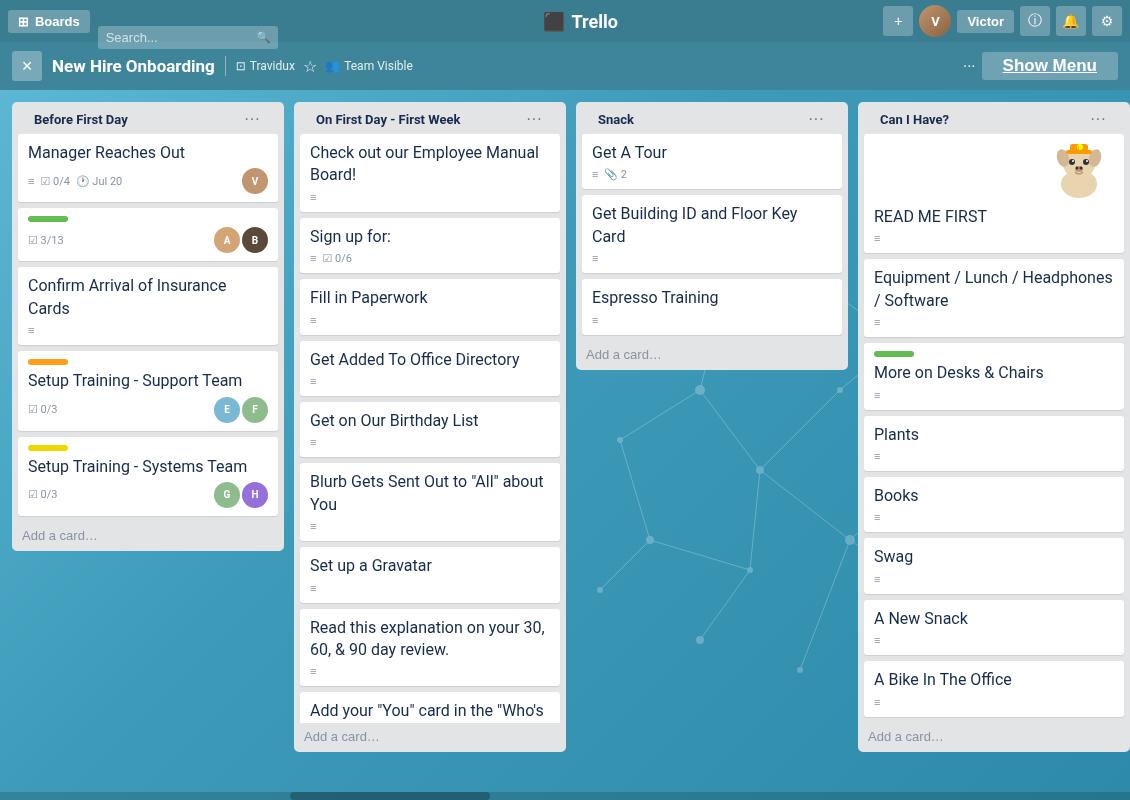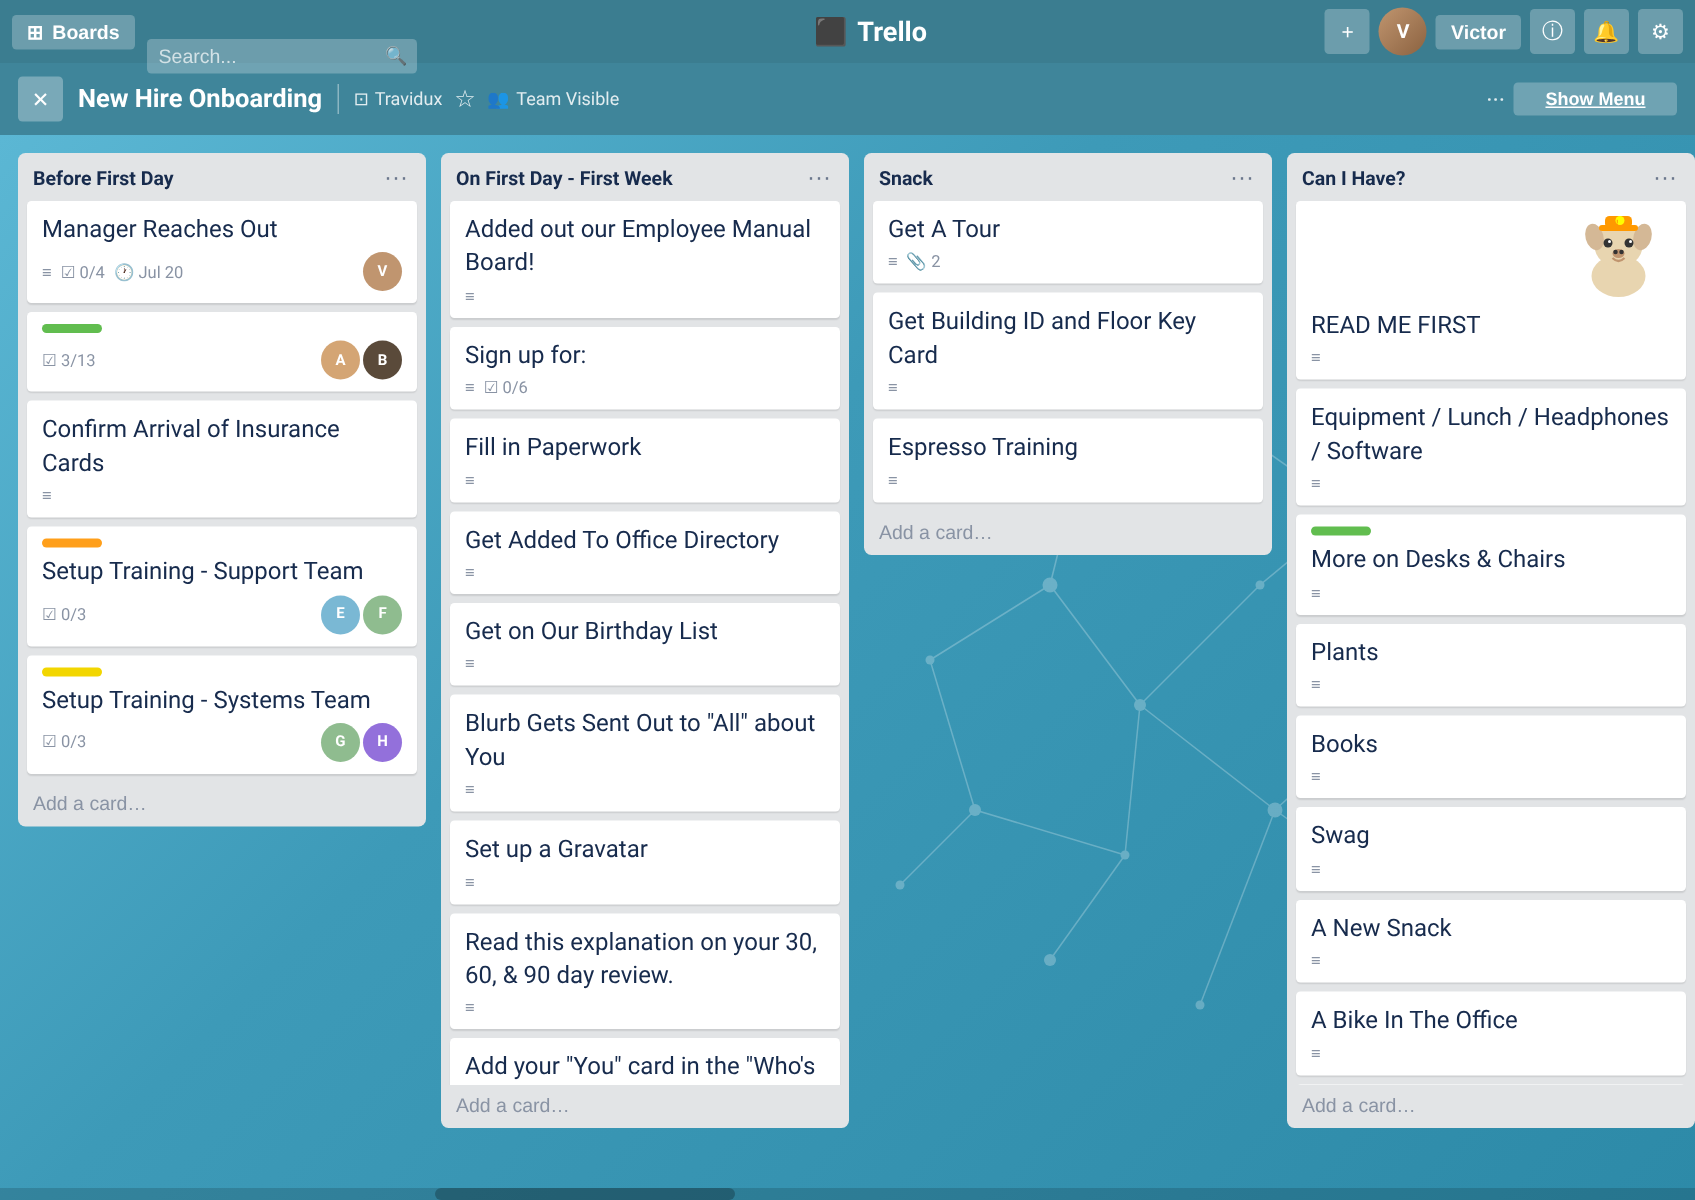--- a/index.html
+++ b/index.html
@@ -159,21 +159,21 @@
       align-items: center;
       gap: 6px;
     }
     .show-menu-btn {
       background: rgba(255,255,255,0.25);
       border: none;
       border-radius: 3px;
       padding: 4px 21px;
       cursor: pointer;
       color: #fff;
-      font-size: 12px;
+      font-size: 17px;
       font-weight: 600;
       text-decoration: underline;
     }
 
     
     .board-bg {
       position: relative;
       width: 1130px;
       height: calc(800px - 90px);
       overflow: hidden;
@@ -202,21 +202,21 @@
       width: 272px;
       min-width: 272px;
       max-height: 650px;
       display: flex;
       flex-direction: column;
     }
     .list-header {
       display: flex;
       align-items: center;
       justify-content: space-between;
-      padding: 8px 10px 6px;
+      padding: 8px 22px 6px;
       font-weight: 700;
       font-size: 13px;
       color: #172b4d;
     }
     .list-menu-btn {
       background: none;
       border: none;
       cursor: pointer;
       color: #6b778c;
       font-size: 16px;
@@ -504,21 +504,21 @@
         </div>
         <button class="add-card-btn">Add a card…</button>
       </div>
       <div class="list">
         <div class="list-header">
     <span style="font-weight:700">On First Day - First Week</span>
     <button class="list-menu-btn">···</button>
   </div>
         <div class="list-cards">
           <div class="card">
-            <div class="card-title">Added out our Employee Manual Board!</div>
+            <div class="card-title">Check out our Employee Manual Board!</div>
             <div class="card-meta">
         <div class="card-meta-left">
                 <span class="card-meta-icon">≡</span>
               </div>
             </div>
           </div>
           <div class="card">
             <div class="card-title">Sign up for:</div>
             <div class="card-meta">
         <div class="card-meta-left">

